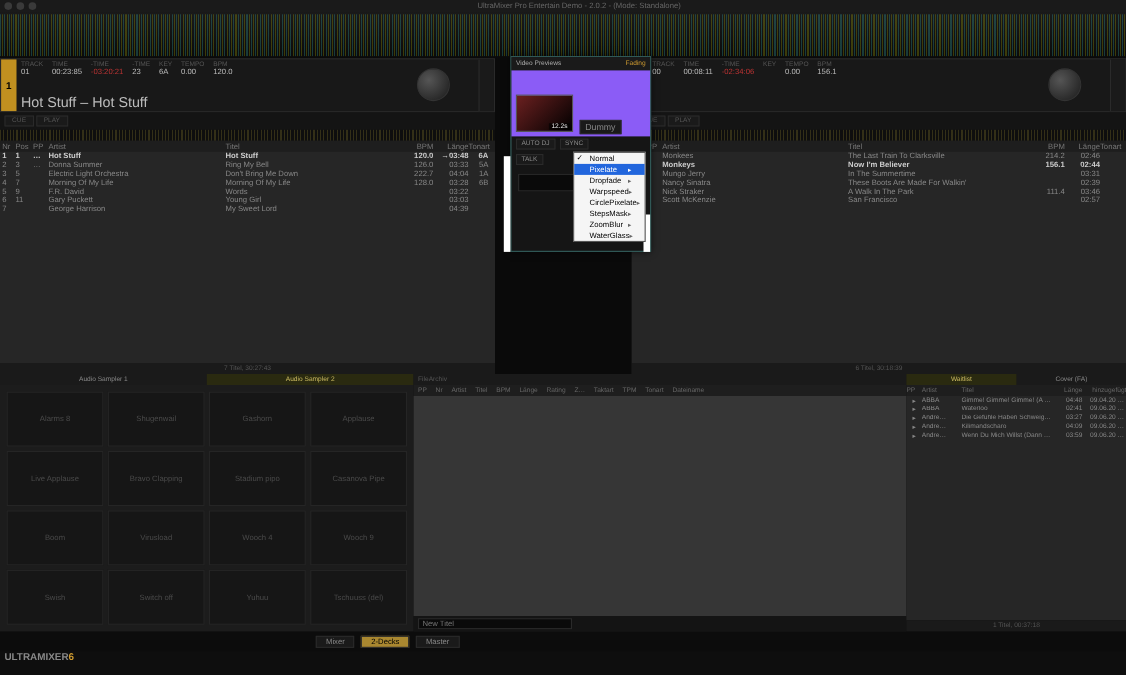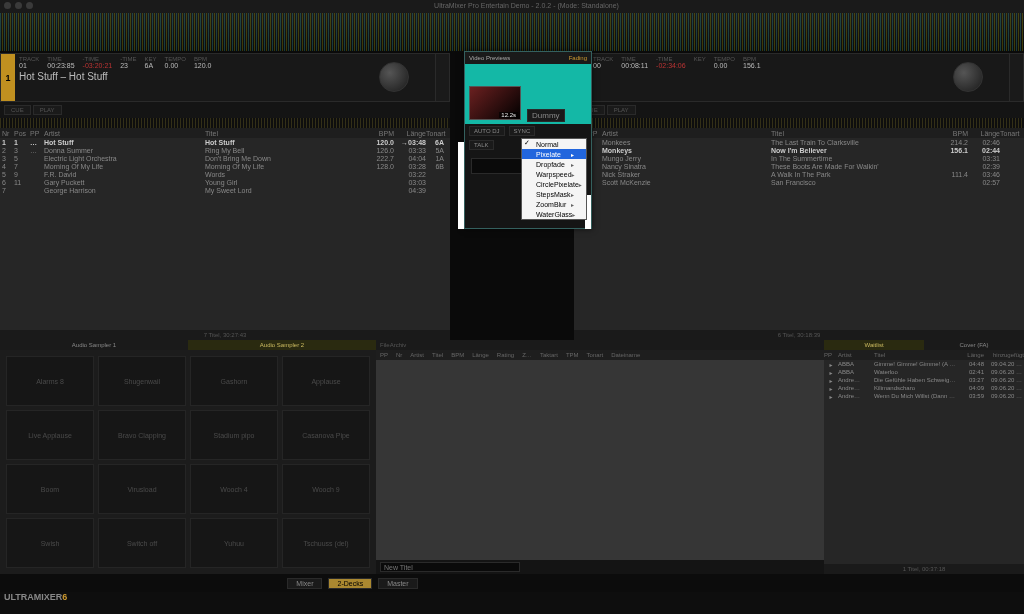--- a/index.html
+++ b/index.html
@@ -79,22 +79,22 @@
   gap: 8px;
   font-size: 7px;
   color: #888;
 }
 .deck-stats > div { display: flex; flex-direction: column; }
 .deck-stats .lbl { color: #555; font-size: 6px; }
 .deck-stats .val { color: #bbb; }
 .deck-stats .val-red { color: #bb3333; }
 .deck-title {
   color: #bbb;
-  font-size: 10px;
-  margin-top: 2px;
+  font-size: 13px;
+  margin-top: 16px;
 }
 .deck-knob {
   width: 30px;
   height: 30px;
   border-radius: 50%;
   background: radial-gradient(circle at 35% 35%, #555, #1a1a1a);
   position: absolute;
   right: 40px;
   top: 8px;
   border: 1px solid #333;
@@ -344,21 +344,21 @@
   background: #1a1a1a;
   display: flex;
   align-items: center;
   font-size: 6px;
   color: #aaa;
   padding: 0 4px;
 }
 .popup-top .fading { margin-left: auto; color: #cc9930; }
 .popup-preview {
   height: 60px;
-  background: #14b8a6;
+  background: #8b5cf6;
   display: flex;
   align-items: flex-end;
   justify-content: space-between;
 }
 .preview-box {
   width: 52px;
   height: 34px;
   margin: 4px;
   background: linear-gradient(135deg, #6b2020, #000);
   border: 1px solid #555;

